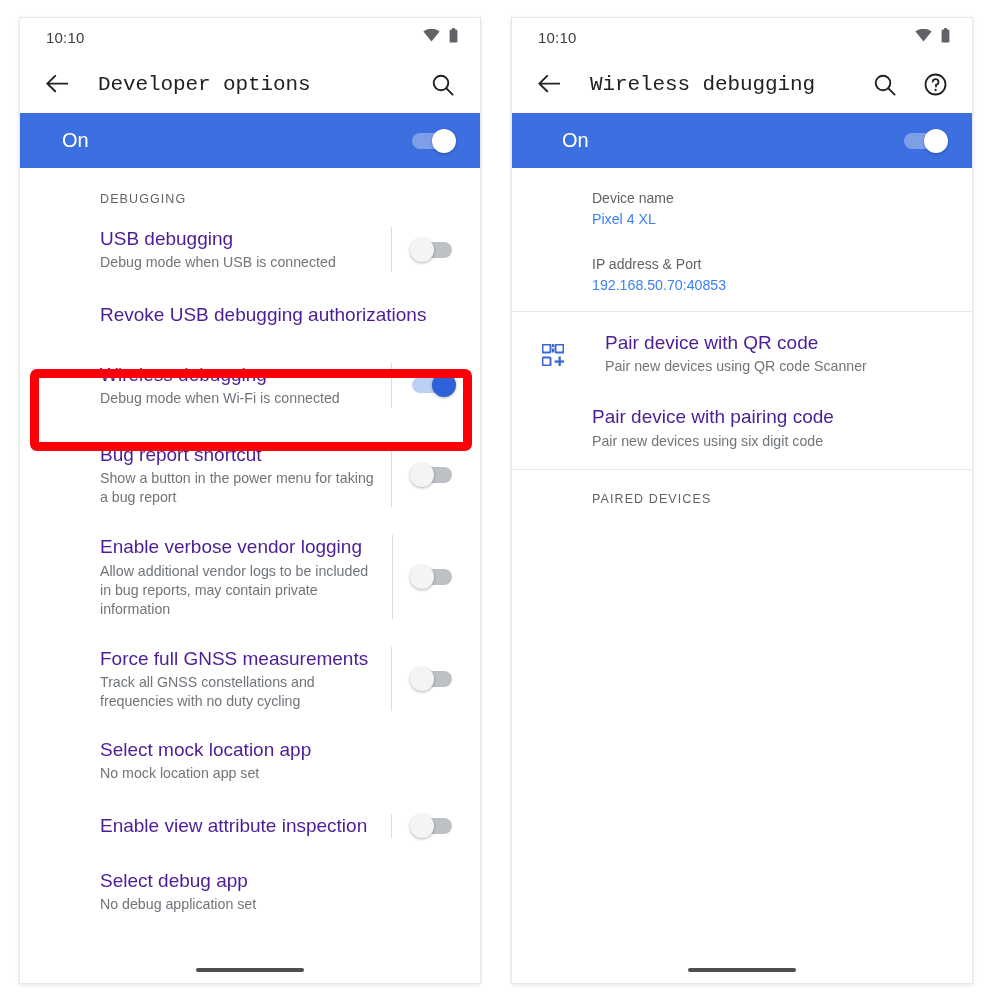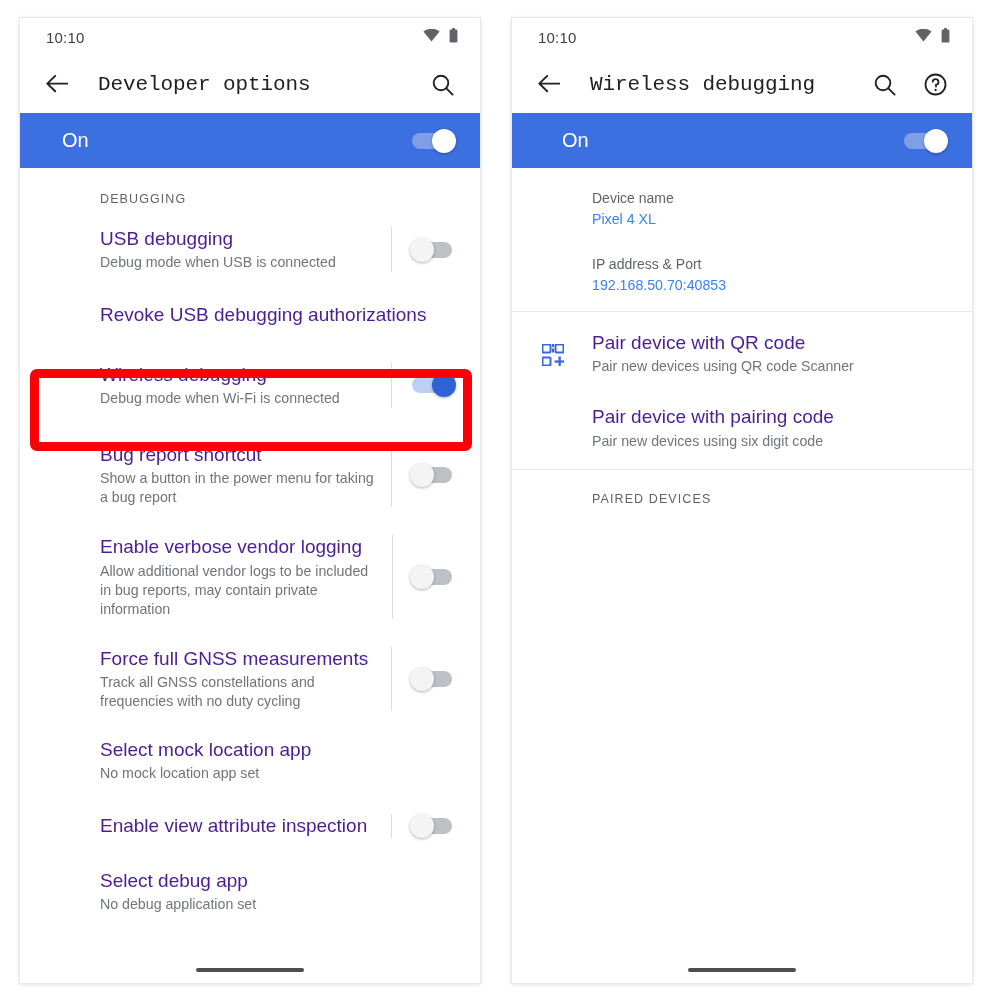--- a/index.html
+++ b/index.html
@@ -452,21 +452,21 @@
       <div class="row with-icon info" style="padding-top:19px;padding-bottom:16px;">
         <div class="lead-spacer"></div>
         <div class="texts">
           <div class="title">IP address &amp; Port</div>
           <div class="subtitle">192.168.50.70:40853</div>
         </div>
       </div>
 
       <div class="hr"></div>
 
-      <div class="row with-icon" style="padding-top:19px;padding-bottom:12px;">
+      <div class="row with-icon" style="padding-top:19px;padding-bottom:12px;gap:13px;">
         <div class="lead-icon">
           <svg width="22" height="22" viewBox="0 0 22 22">
             <rect x="0.5" y="0.5" width="8" height="8" rx="1" stroke="#3b68d8" stroke-width="2" fill="none"></rect>
             <rect x="13.5" y="0.5" width="8" height="8" rx="1" stroke="#3b68d8" stroke-width="2" fill="none"></rect>
             <rect x="0.5" y="13.5" width="8" height="8" rx="1" stroke="#3b68d8" stroke-width="2" fill="none"></rect>
             <rect x="10" y="0" width="2" height="3" fill="#3b68d8"></rect>
             <rect x="10" y="4.5" width="2" height="4" fill="#3b68d8"></rect>
             <rect x="16.5" y="12.5" width="2.3" height="10" fill="#3b68d8"></rect>
             <rect x="12.6" y="16.4" width="10" height="2.3" fill="#3b68d8"></rect>
           </svg>

